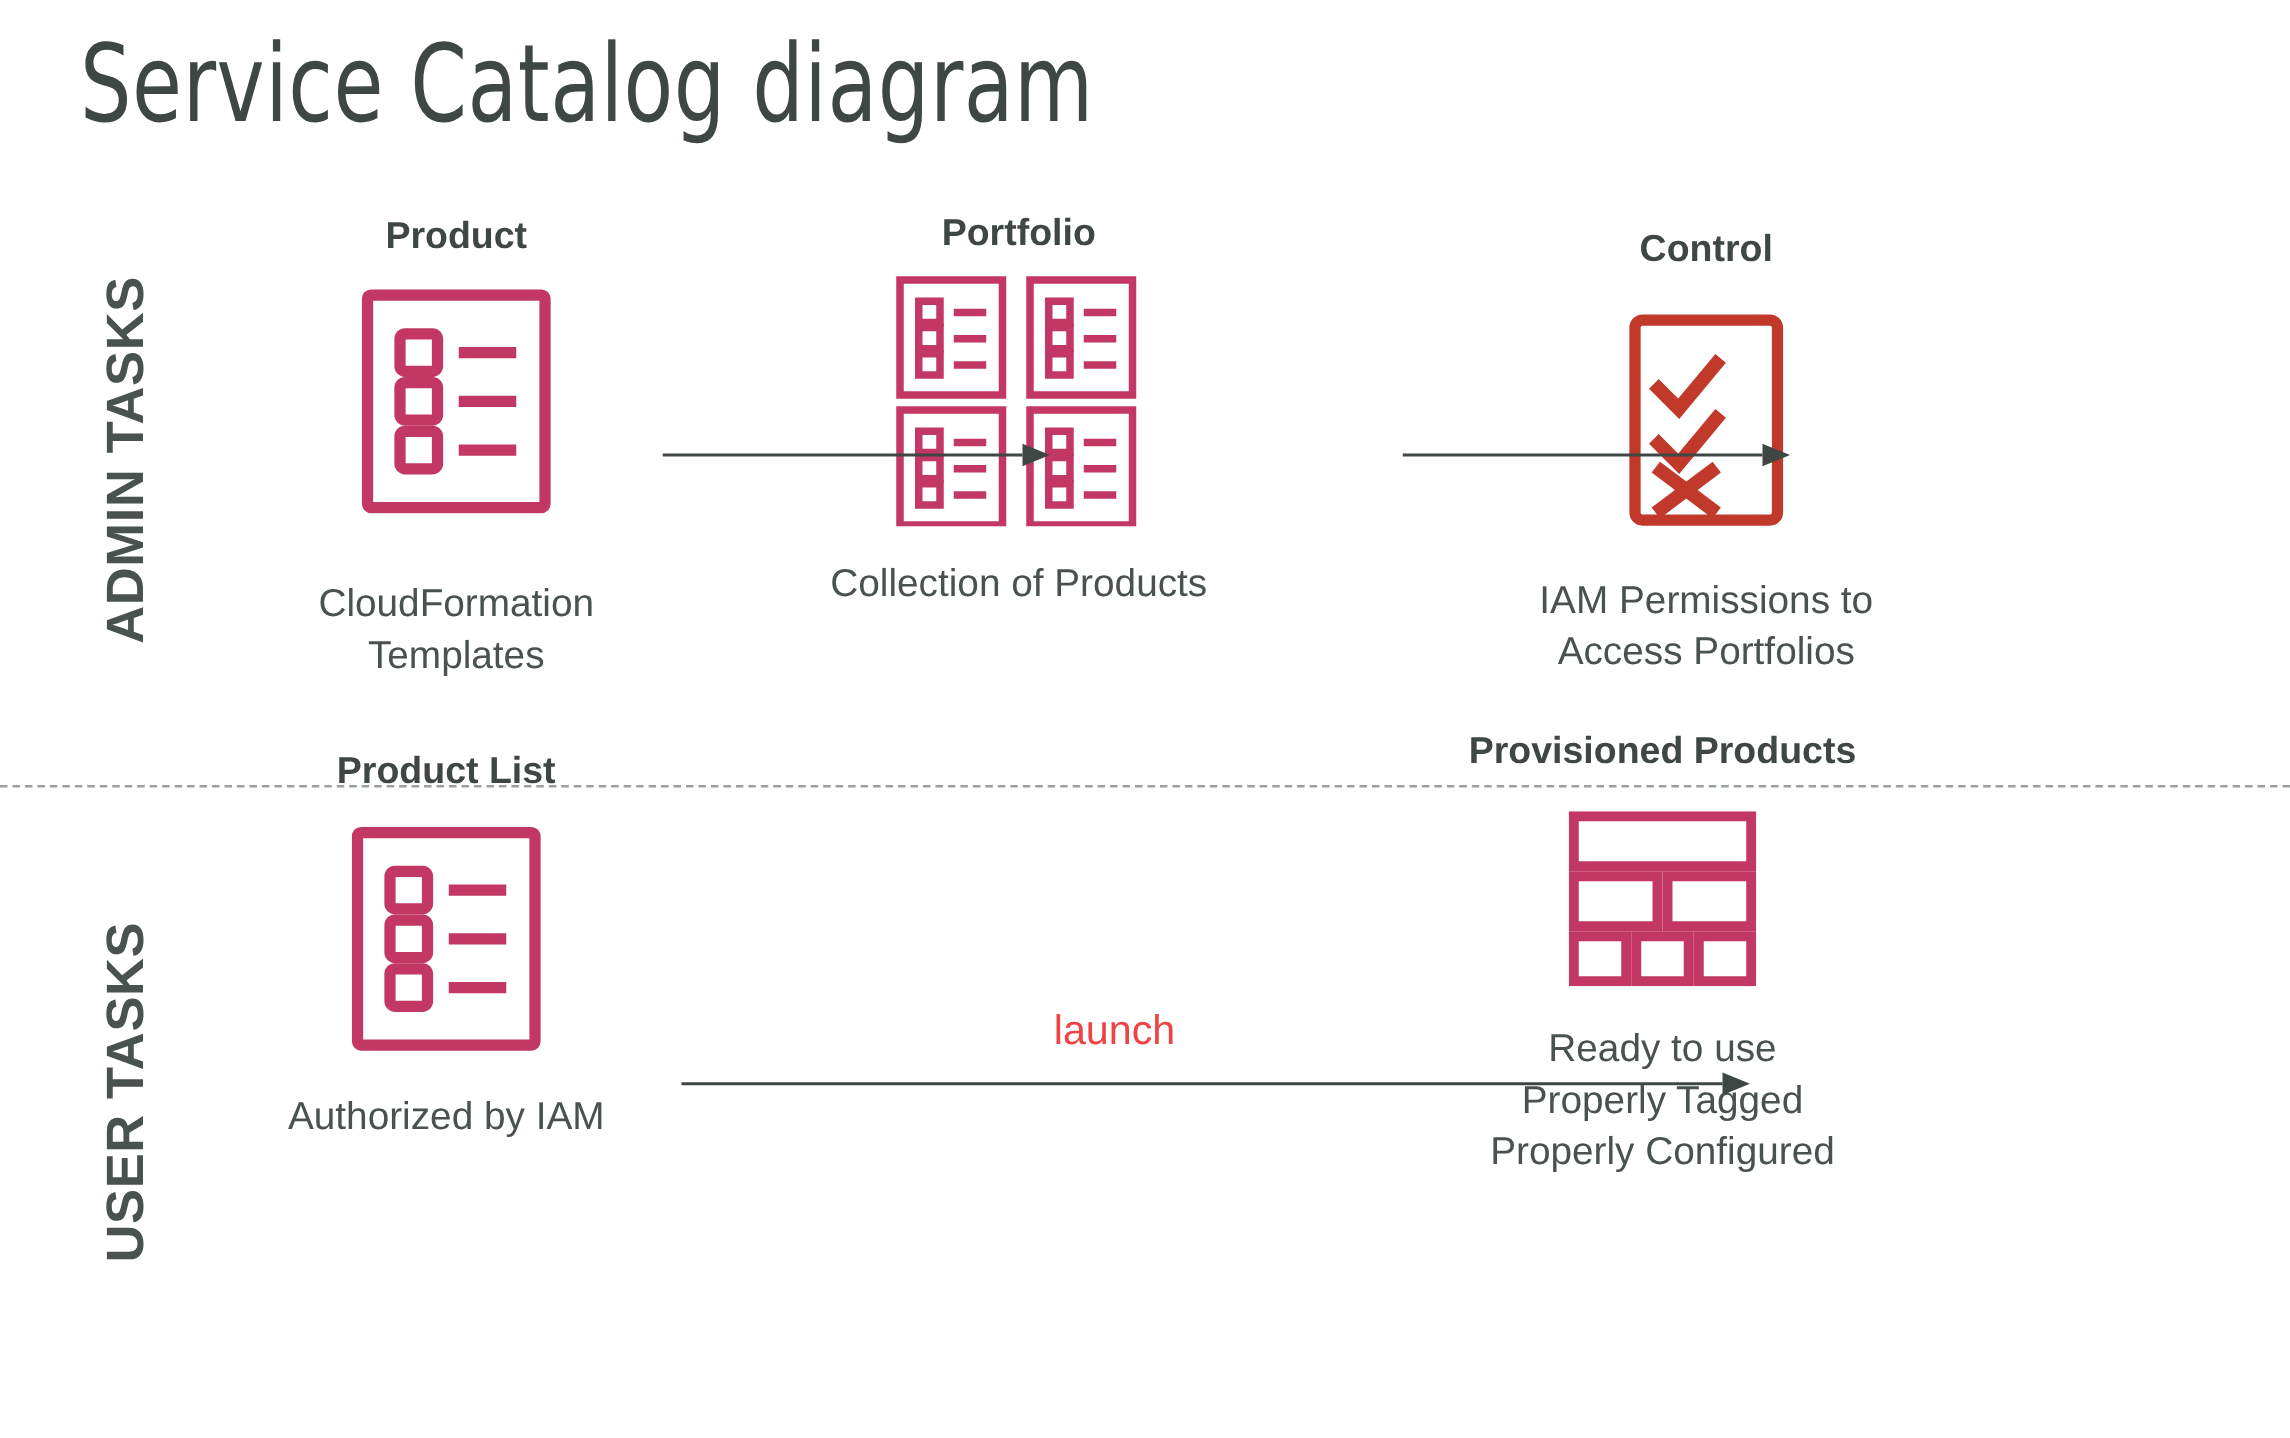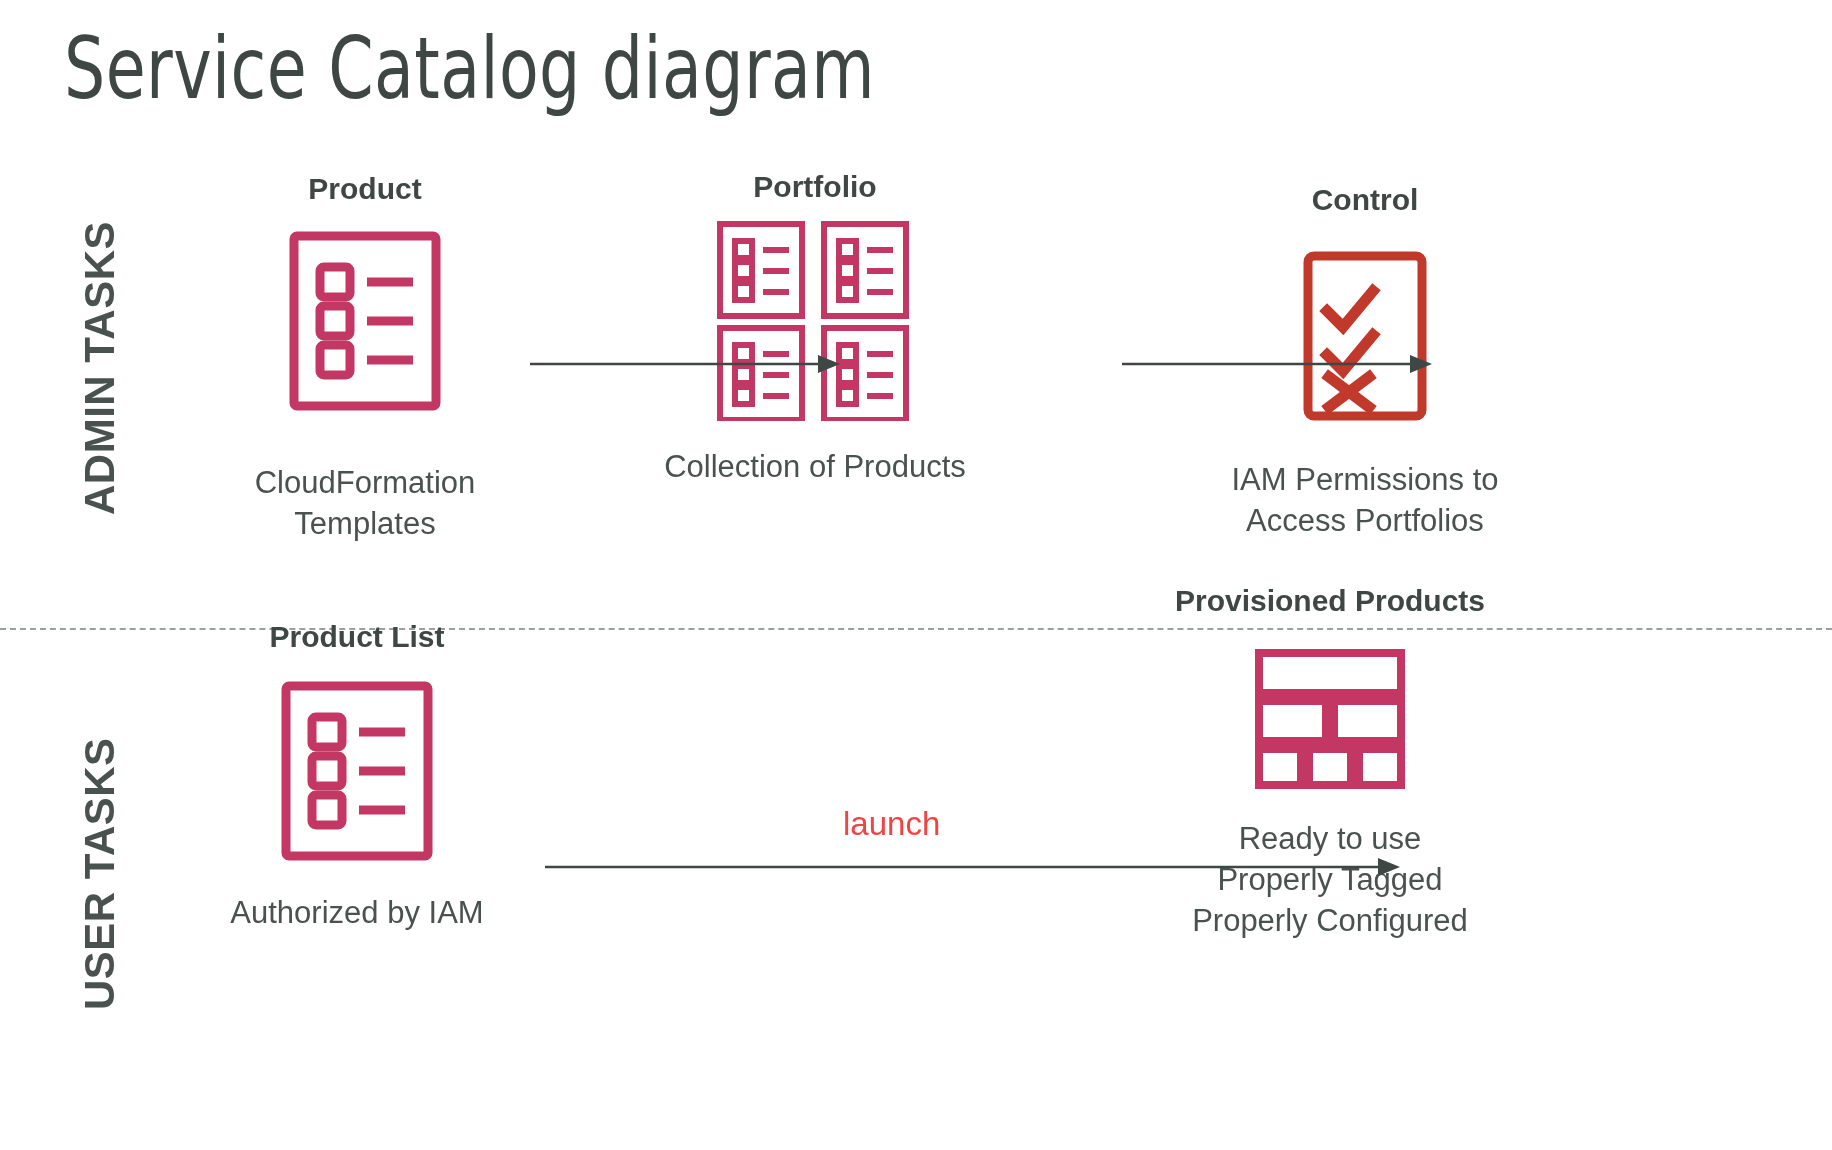--- a/index.html
+++ b/index.html
@@ -82,21 +82,21 @@
   .arrow {
     position: absolute;
     height: 24px;
     display: block;
   }
 
   
   #node-product        { left: 200px; top: 172px; width: 330px; }
   #node-portfolio      { left: 650px; top: 170px; width: 330px; }
   #node-control        { left: 1200px; top: 170px; width: 330px; margin-top: 13px; }
-  #node-product-list   { left: 192px; top: 620px; width: 330px; }
+  #node-product-list   { left: 192px; top: 600px; width: 330px; }
   #node-provisioned    { left: 1140px; top: 584px; width: 380px; }
 
   #arrow-product-portfolio { left: 530px; top: 352px; width: 310px; }
   #arrow-portfolio-control { left: 1122px; top: 352px; width: 310px; }
   #arrow-launch            { left: 545px; top: 855px; width: 855px; }
 
   #launch-label {
     position: absolute;
     left: 843px;
     top: 805px;

